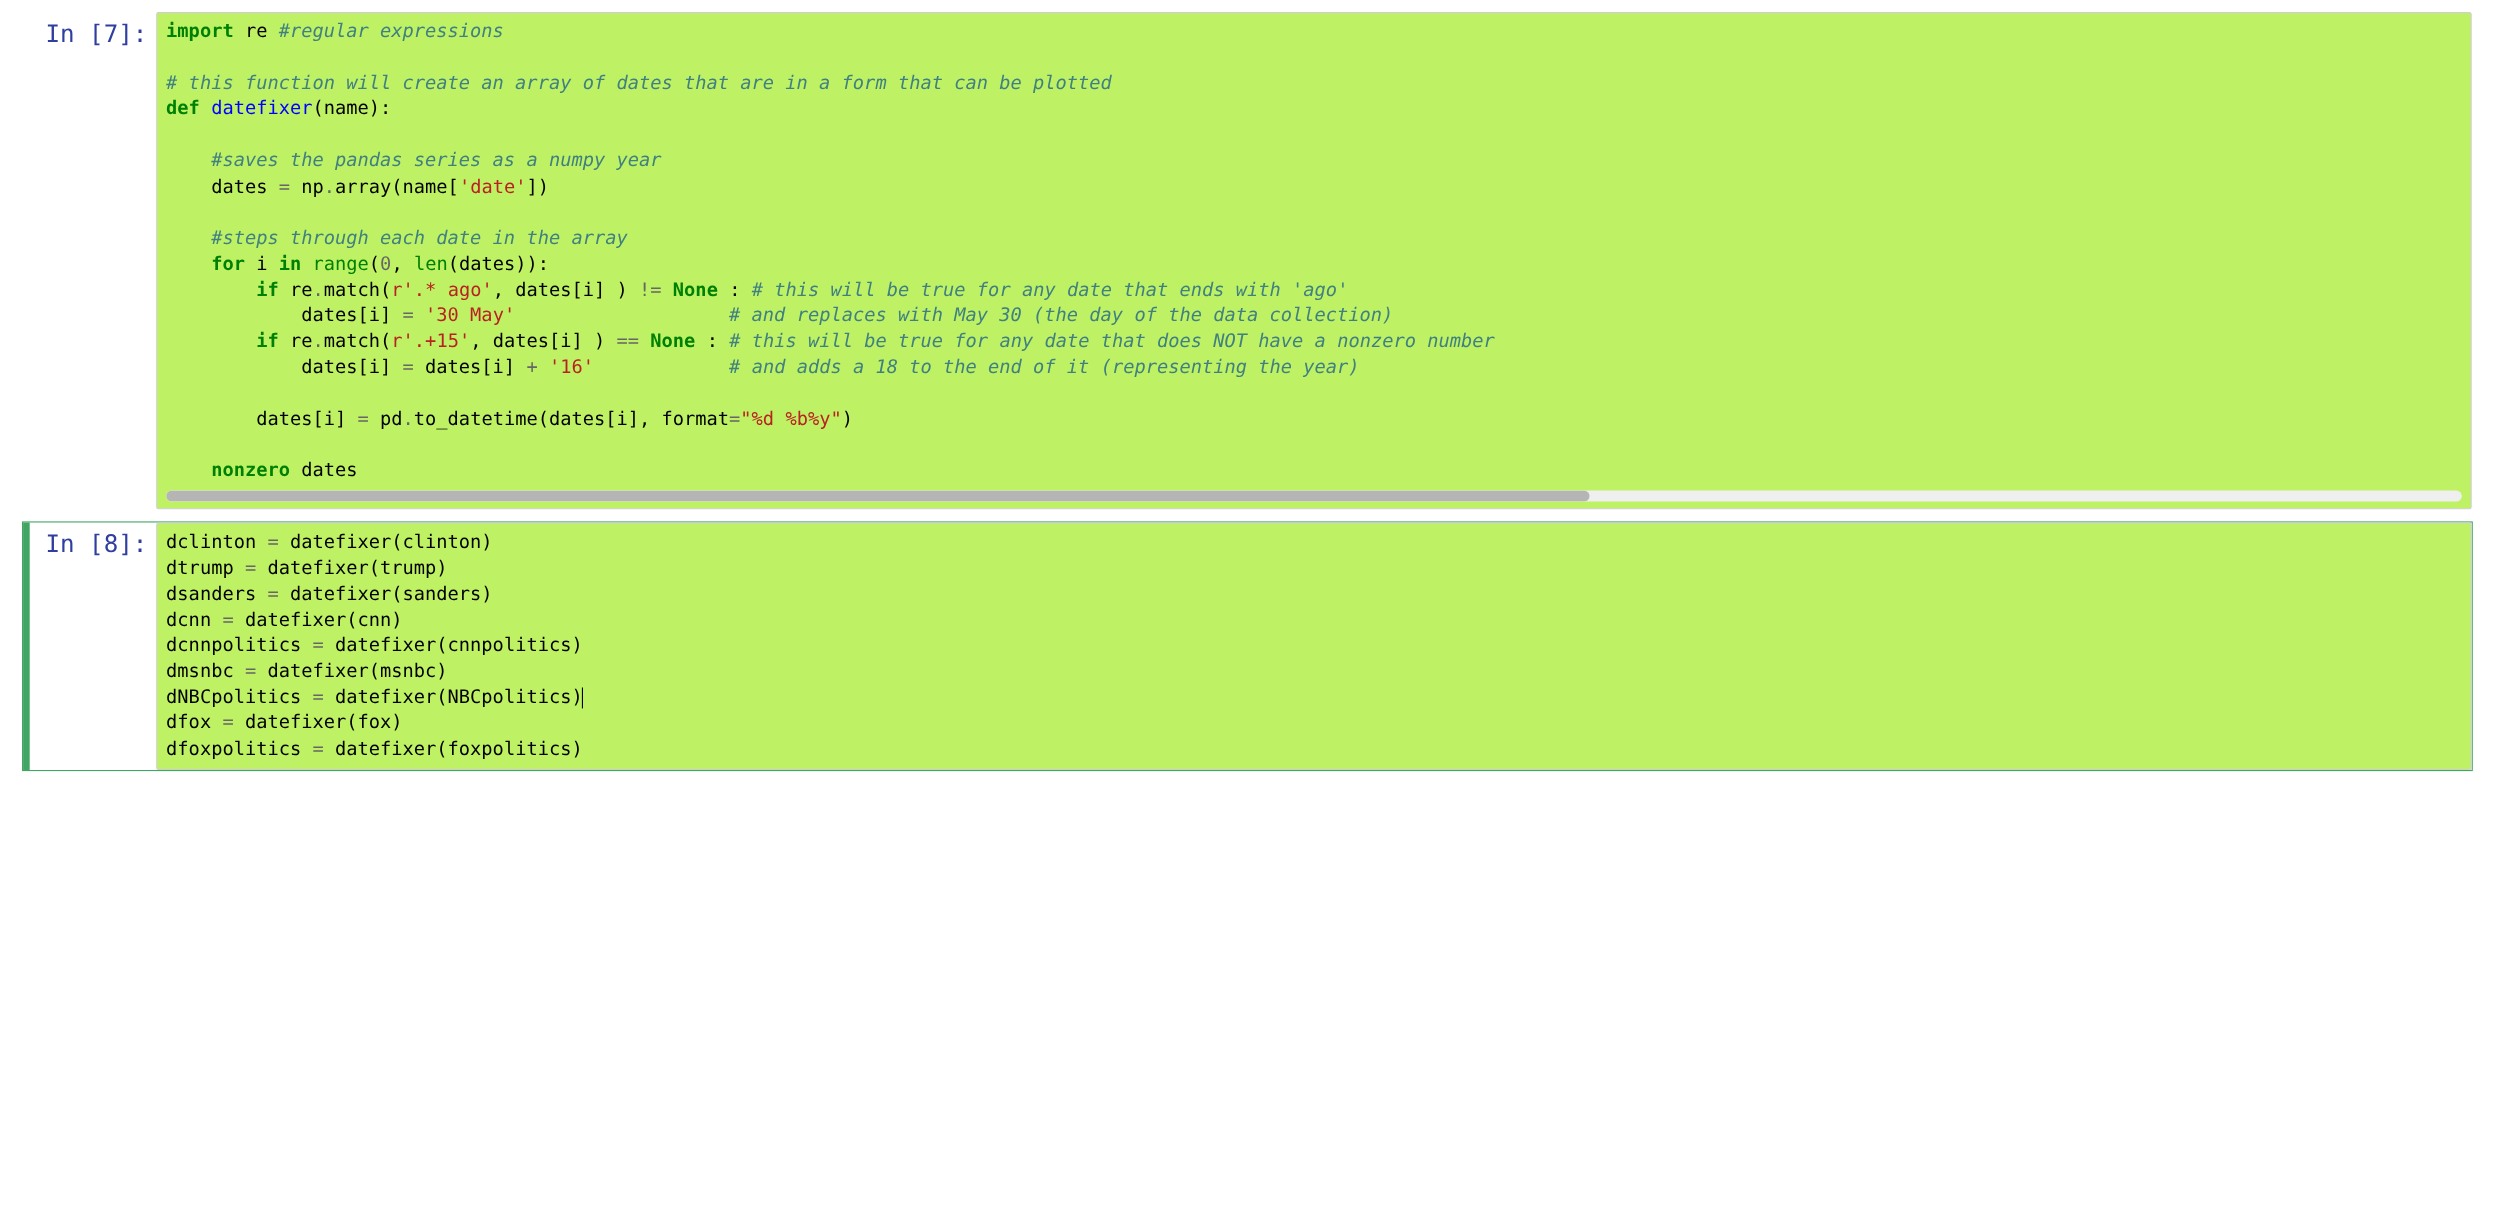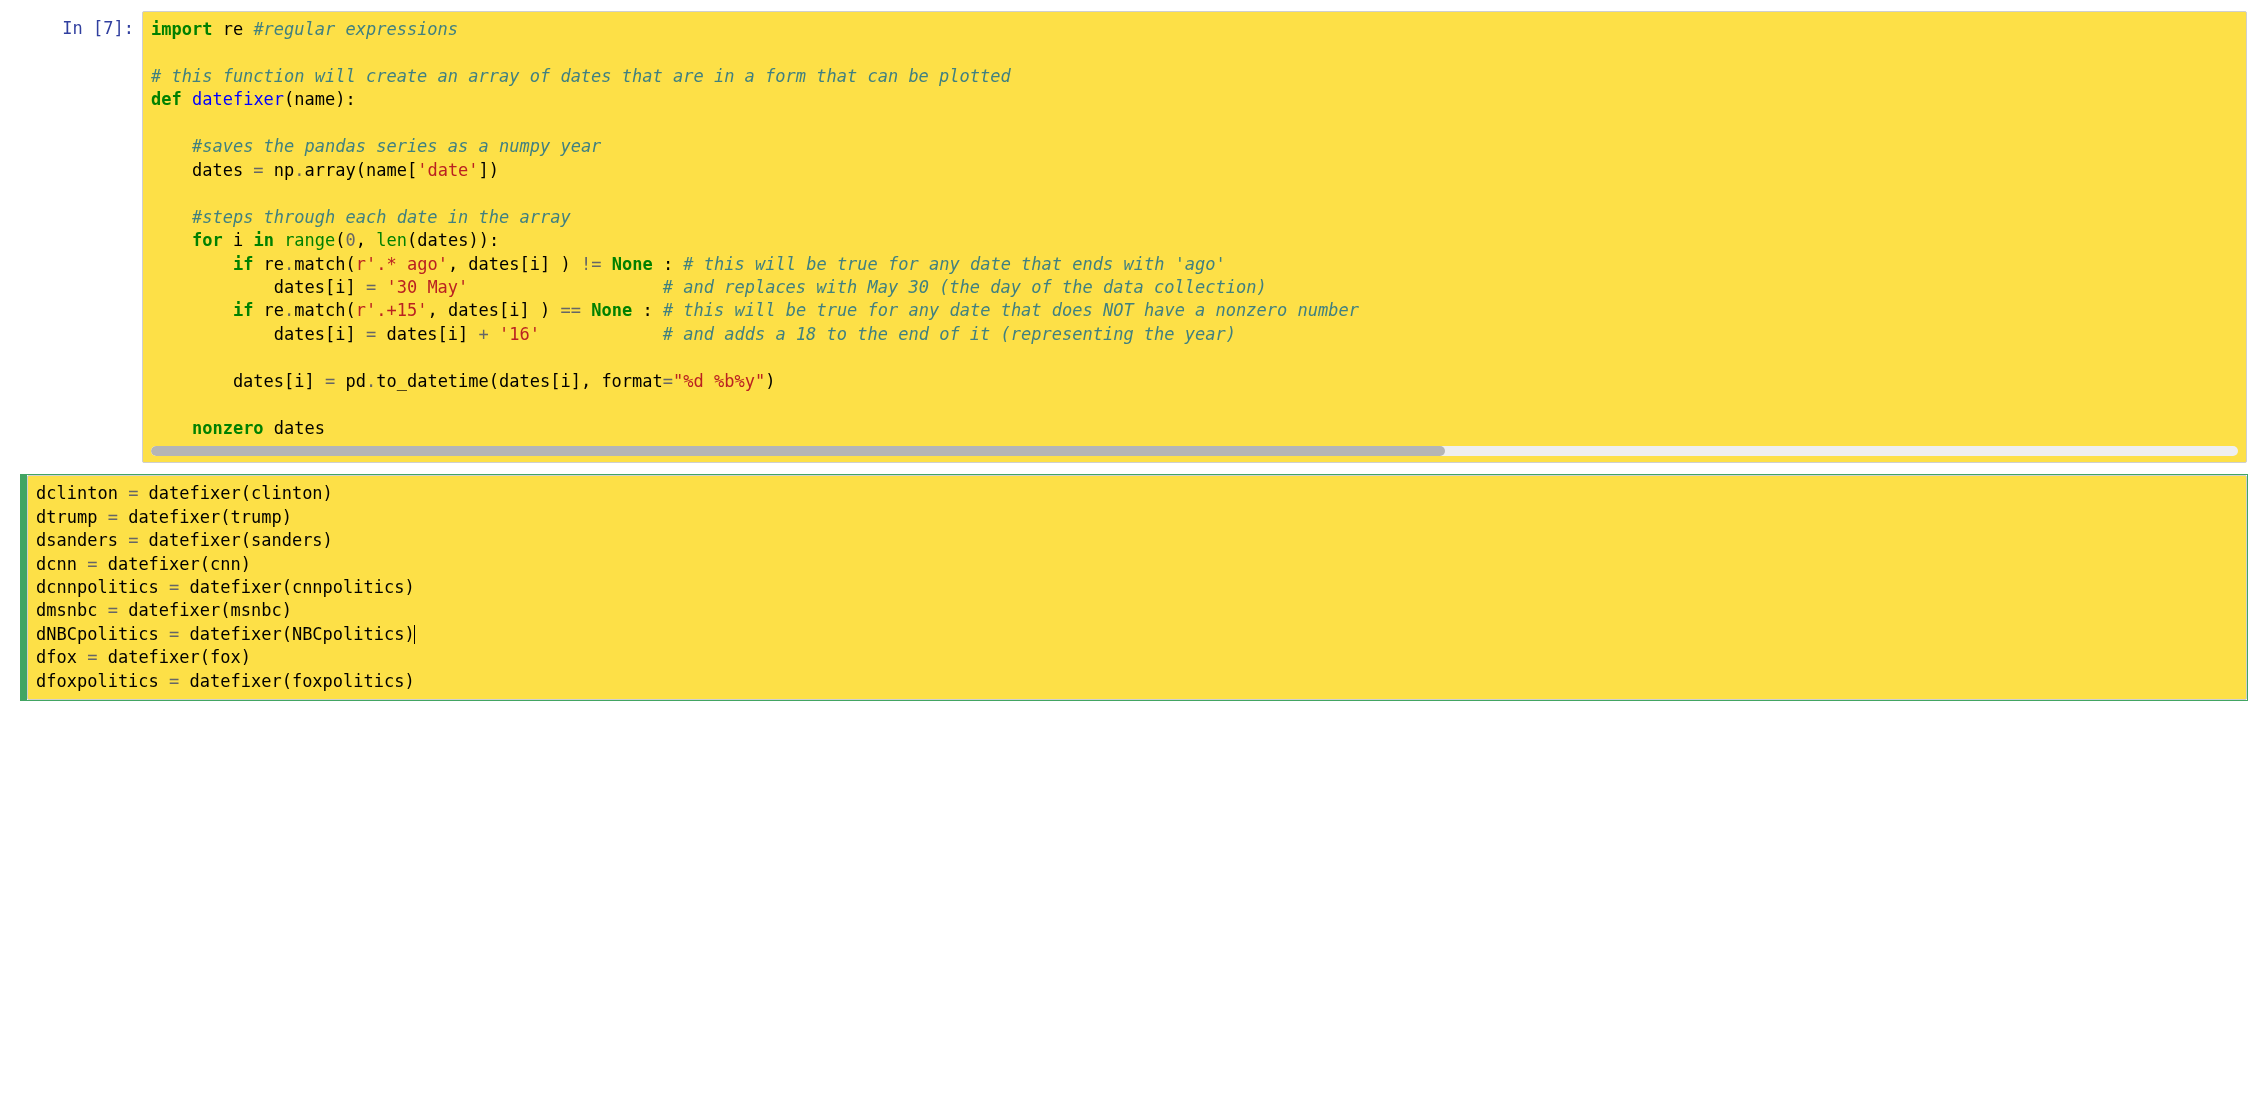--- a/index.html
+++ b/index.html
@@ -28,28 +28,28 @@
     background: transparent;
   }
   .prompt-area {
     width: 115px;
     flex-shrink: 0;
     text-align: right;
     padding: 6px 8px 0 0;
     box-sizing: border-box;
     color: #303F9F;
     font-family: inherit;
-    font-size: 17px;
+    font-size: 22px;
   }
   .input-area-wrap {
     flex: 1;
     min-width: 0;
   }
   .input-area {
-    background: #fde047;
+    background: #bef264;
     border: 1px solid #cfcfcf;
     border-radius: 2px;
     padding: 6px 8px;
     overflow-x: hidden;
     position: relative;
   }
   pre.code {
     margin: 0;
     font-family: inherit;
     font-size: 17px;
@@ -116,20 +116,21 @@
         
     <span class="kw">nonzero</span> dates</pre>
           <div class="hscroll">
             <div class="hscroll-thumb"></div>
           </div>
         </div>
       </div>
     </div>
     <div class="cell selected">
       <div class="run-indicator"></div>
+      <div class="prompt-area">In [8]:</div>
       <div class="input-area-wrap">
         <div class="input-area">
           <pre class="code">dclinton <span class="op">=</span> datefixer(clinton)
 dtrump <span class="op">=</span> datefixer(trump)
 dsanders <span class="op">=</span> datefixer(sanders)
 dcnn <span class="op">=</span> datefixer(cnn)
 dcnnpolitics <span class="op">=</span> datefixer(cnnpolitics)
 dmsnbc <span class="op">=</span> datefixer(msnbc)
 dNBCpolitics <span class="op">=</span> datefixer(NBCpolitics)<span class="cursor"></span>
 dfox <span class="op">=</span> datefixer(fox)

